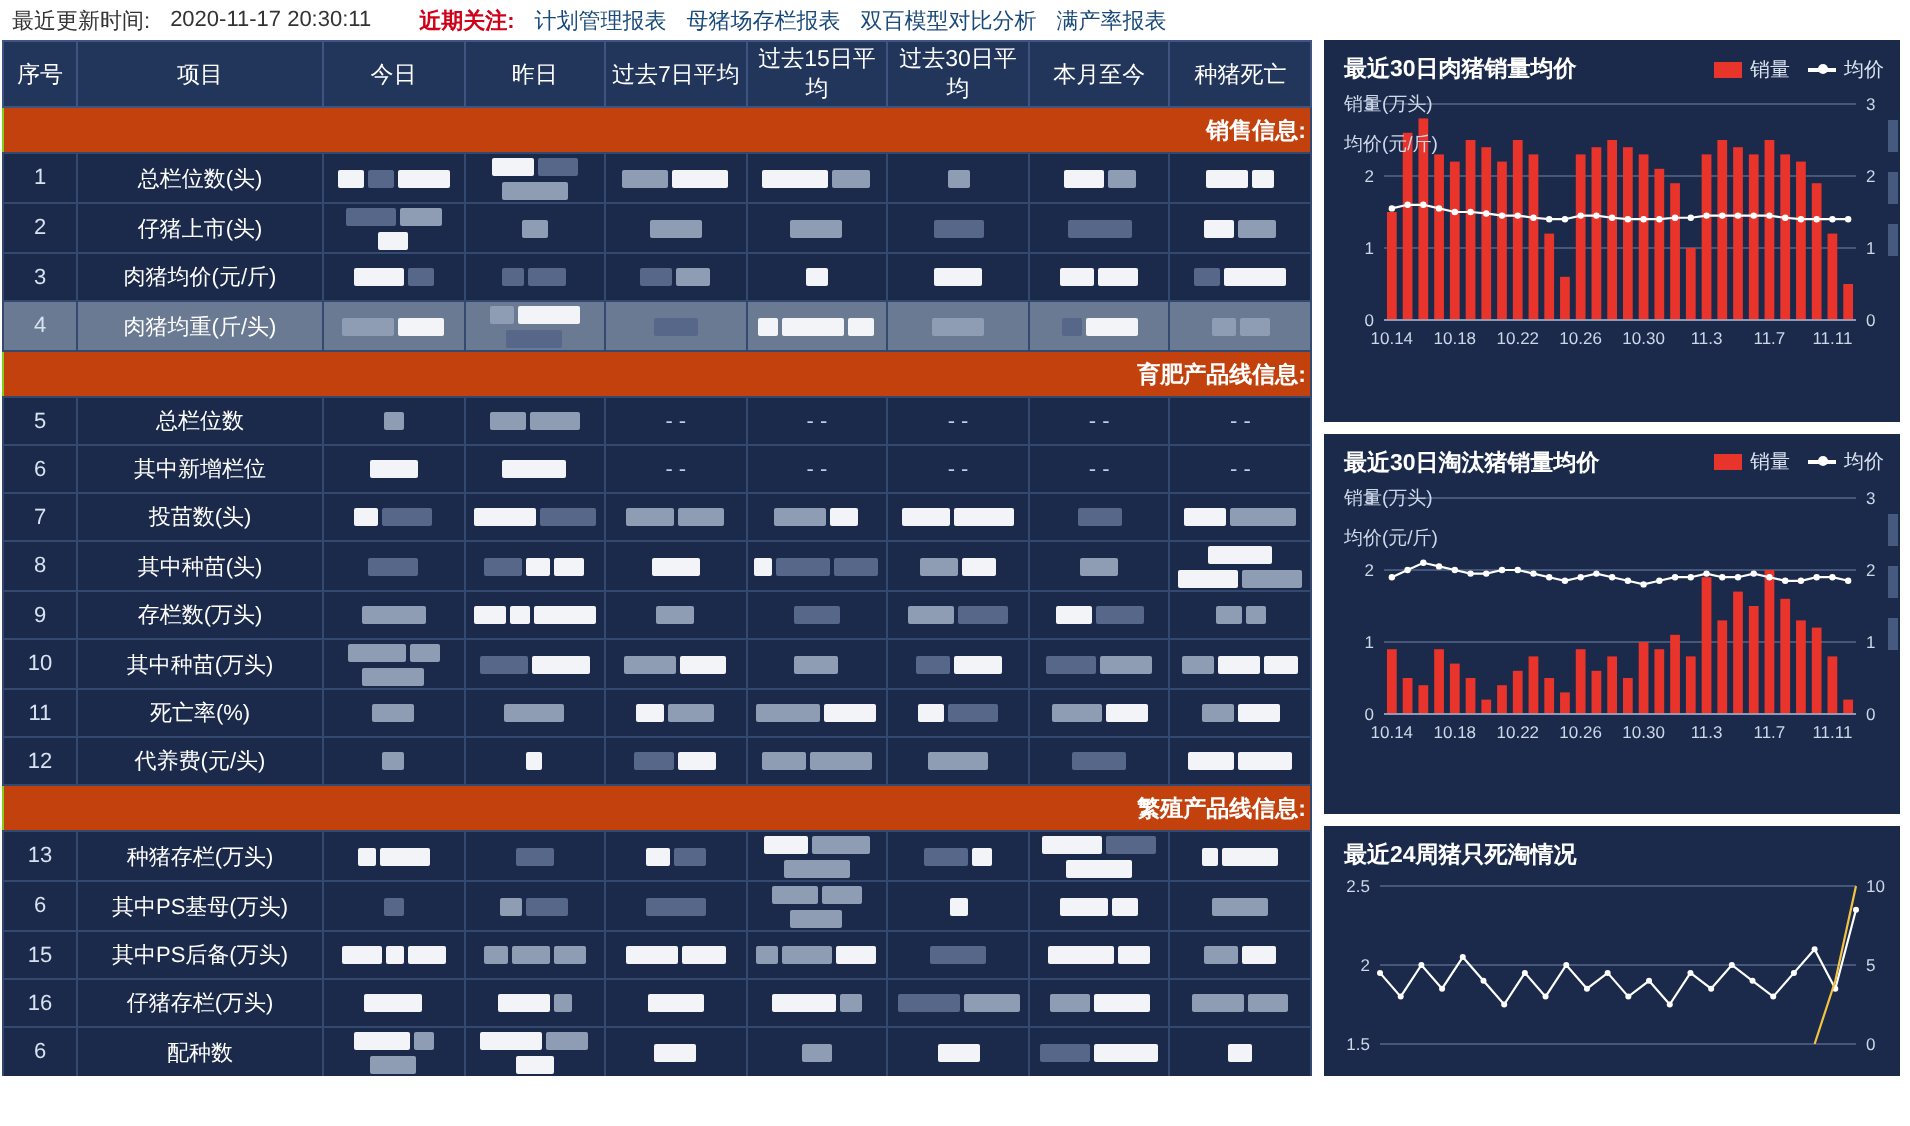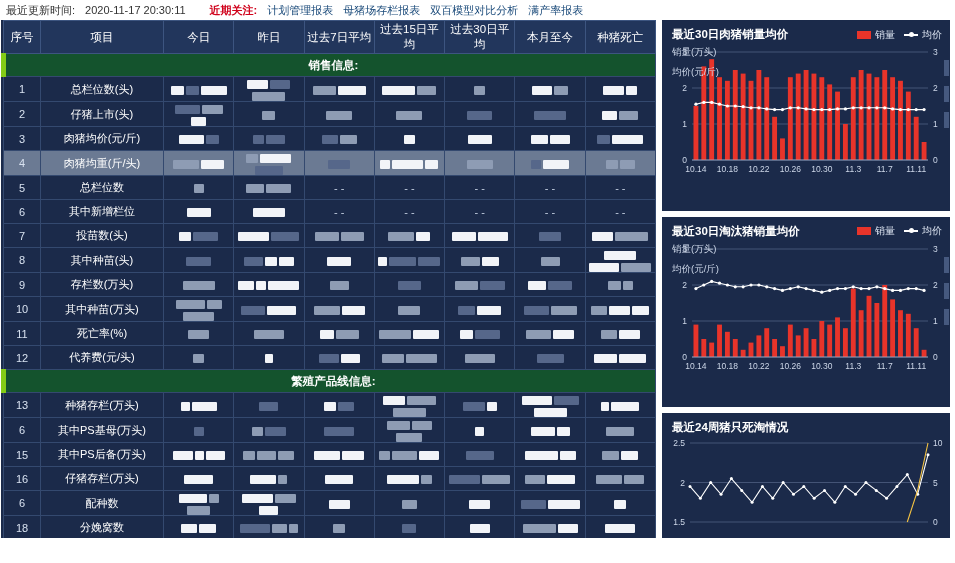--- a/index.html
+++ b/index.html
@@ -91,28 +91,28 @@
     background: #1b2a4a;
   }
   td.idx { width: 34px; color: #d8e2f0; }
   td.item {
     width: 120px;
     text-align: left;
     padding-left: 10px;
     color: #ffffff;
   }
   tr.section td {
-    background: #14532d;
-    text-align: center;
+    background: #c2410c;
+    text-align: right;
     font-weight: bold;
     color: #ffffff;
     padding-left: 8px;
     height: 22px;
     font-size: 11.5px;
-    border-left: 5px solid #84cc16;
+    border-left: 1px solid #84cc16;
     border-right: 1px solid #34496f;
   }
   tr.highlight td {
     background: #6b7a93;
   }
   .dash { color: #c3cee0; }
 
   
   .blk {
     display: inline-block;
@@ -266,20 +266,23 @@
             <tr class="highlight">
               <td class="idx">4</td>
               <td class="item">肉猪均重(斤/头)</td>
               <td><span><i class="blk g" style="width: 26px;"></i><i class="blk w" style="width: 23px;"></i></span></td>
               <td><span><i class="blk g" style="width: 12px;"></i><i class="blk w" style="width: 31px;"></i><i class="blk d" style="width: 28px;"></i></span></td>
               <td><span><i class="blk d" style="width: 22px;"></i></span></td>
               <td><span><i class="blk w" style="width: 10px;"></i><i class="blk w" style="width: 31px;"></i><i class="blk w" style="width: 13px;"></i></span></td>
               <td><span><i class="blk g" style="width: 26px;"></i></span></td>
               <td><span><i class="blk d" style="width: 10px;"></i><i class="blk w" style="width: 26px;"></i></span></td>
               <td><span><i class="blk g" style="width: 12px;"></i><i class="blk g" style="width: 15px;"></i></span></td>
+            </tr>
+            <tr class="section">
+              <td colspan="9">育肥产品线信息:</td>
             </tr>
             <tr>
               <td class="idx">5</td>
               <td class="item">总栏位数</td>
               <td><span><i class="blk g" style="width: 10px;"></i></span></td>
               <td><span><i class="blk g" style="width: 18px;"></i><i class="blk g" style="width: 25px;"></i></span></td>
               <td class="dash">- -</td>
               <td class="dash">- -</td>
               <td class="dash">- -</td>
               <td class="dash">- -</td>

